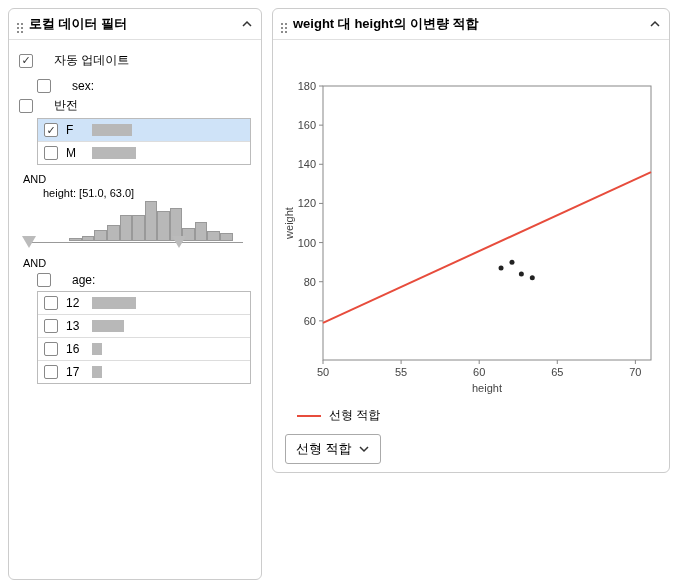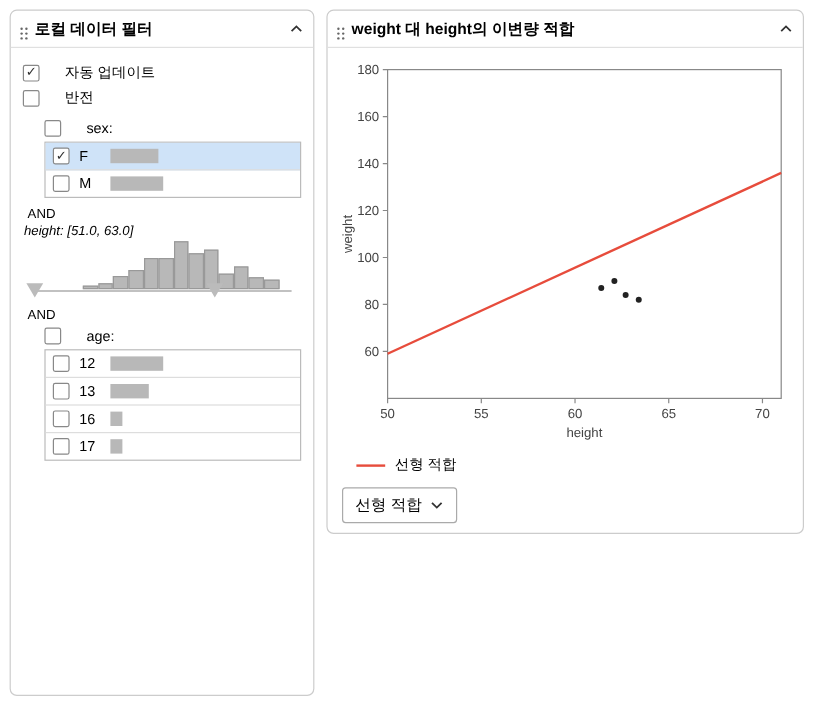--- a/index.html
+++ b/index.html
@@ -1,37 +1,37 @@
 <!DOCTYPE html>
 <html><head>
 <meta charset="utf-8">
 <style>
 * { box-sizing: border-box; margin: 0; padding: 0; }
 body { font-family: "Malgun Gothic", Arial, sans-serif; font-size: 12px; background: #fff; width: 678px; height: 588px; display: flex; gap: 10px; padding: 8px; }
 .panel { border: 1px solid #ccc; border-radius: 6px; background: #fff; display: flex; flex-direction: column; }
 .panel-left { width: 258px; }
-.panel-right { flex: 1; height: fit-content; }
+.panel-right { flex: 1; height: fit-content; gap: 28px; }
 .panel-header { display: flex; align-items: flex-end; padding: 6px 8px; border-bottom: 1px solid #e0e0e0; font-weight: bold; font-size: 13px; }
 .grip { display: flex; flex-direction: column; gap: 2px; margin-right: 6px; cursor: move; }
 .grip span { display: flex; gap: 2px; }
 .grip i { width: 2px; height: 2px; background: #666; border-radius: 50%; display: block; }
 .chev { margin-left: auto; cursor: pointer; }
 .panel-body { padding: 8px 10px; }
 .row { display: flex; align-items: center; gap: 21px; margin: 4px 0; }
 .cb { width: 14px; height: 14px; border: 1px solid #888; background: #fff; display: flex; align-items: center; justify-content: center; cursor: pointer; border-radius: 2px; flex-shrink: 0; }
 .cb.checked::after { content: "✓"; font-size: 11px; color: #333; line-height: 1; }
 .btn-small { border: 1px solid #ccc; background: #f5f5f5; padding: 3px 8px; font-size: 11px; color: #aaa; border-radius: 2px; cursor: pointer; }
 .sub { margin-left: 18px; }
 .listbox { border: 1px solid #bbb; margin-left: 18px; margin-top: 2px; }
 .list-item { display: flex; align-items: center; gap: 8px; padding: 4px 6px; border-bottom: 1px solid #ddd; cursor: pointer; }
 .list-item:last-child { border-bottom: none; }
 .list-item.sel { background: #cfe3f8; }
 .bar { height: 12px; background: #b8b8b8; }
 .and-label { font-size: 11px; margin: 8px 0 2px 4px; }
-.hrange-label { font-size: 11px; margin-left: 1px; margin-bottom: 2px; font-style: italic; }
+.hrange-label { font-size: 11px; margin-left: 24px; margin-bottom: 2px; }
 .histo { margin: 0 8px 4px 8px; position: relative; height: 48px; }
 .histo-bars { display: flex; align-items: flex-end; height: 40px; gap: 0; }
 .histo-bars div { flex: 1; background: #b8b8b8; border: 1px solid #999; }
 .slider-track { position: relative; height: 8px; margin-top: -2px; }
 .slider-line { position: absolute; left: 0; right: 0; top: 3px; border-top: 1px solid #999; }
 .handle { position: absolute; top: -3px; width: 0; height: 0; border-left: 7px solid transparent; border-right: 7px solid transparent; border-top: 12px solid #bbb; cursor: ew-resize; }
 .chart-area { padding: 8px; }
 .legend { display: flex; align-items: center; gap: 8px; margin: 8px 0 10px 16px; }
 .leg-line { width: 24px; height: 2px; background: #e74c3c; }
 .dropdown { border: 1px solid #aaa; border-radius: 3px; padding: 5px 10px; display: inline-flex; align-items: center; gap: 6px; font-size: 13px; cursor: pointer; margin-left: 4px; }
@@ -62,28 +62,28 @@
       <svg width="12" height="12" viewBox="0 0 12 12">
           <path d="M2 8 L6 4 L10 8" stroke="#333" stroke-width="1.5" fill="none"></path>
         </svg>
     </span>
   </div>
   <div class="panel-body">
     <div class="row">
       <div class="cb checked"></div>
       <span>자동 업데이트</span>
     </div>
+    <div class="row sub" style="margin-top:10px">
+      <div class="cb"></div>
+      <span>sex:</span>
+    </div>
+
     <div class="row">
       <div class="cb"></div>
       <span>반전</span>
-    </div>
-
-    <div class="row sub" style="margin-top:10px">
-      <div class="cb"></div>
-      <span>sex:</span>
     </div>
     <div class="listbox" id="sex-list">
         <div class="list-item sel">
           <div class="cb checked"></div>
     <span style="width:18px">F</span>
     <div class="bar" style="width:40px"></div>
         </div>
         <div class="list-item">
           <div class="cb "></div>
     <span style="width:18px">M</span>

